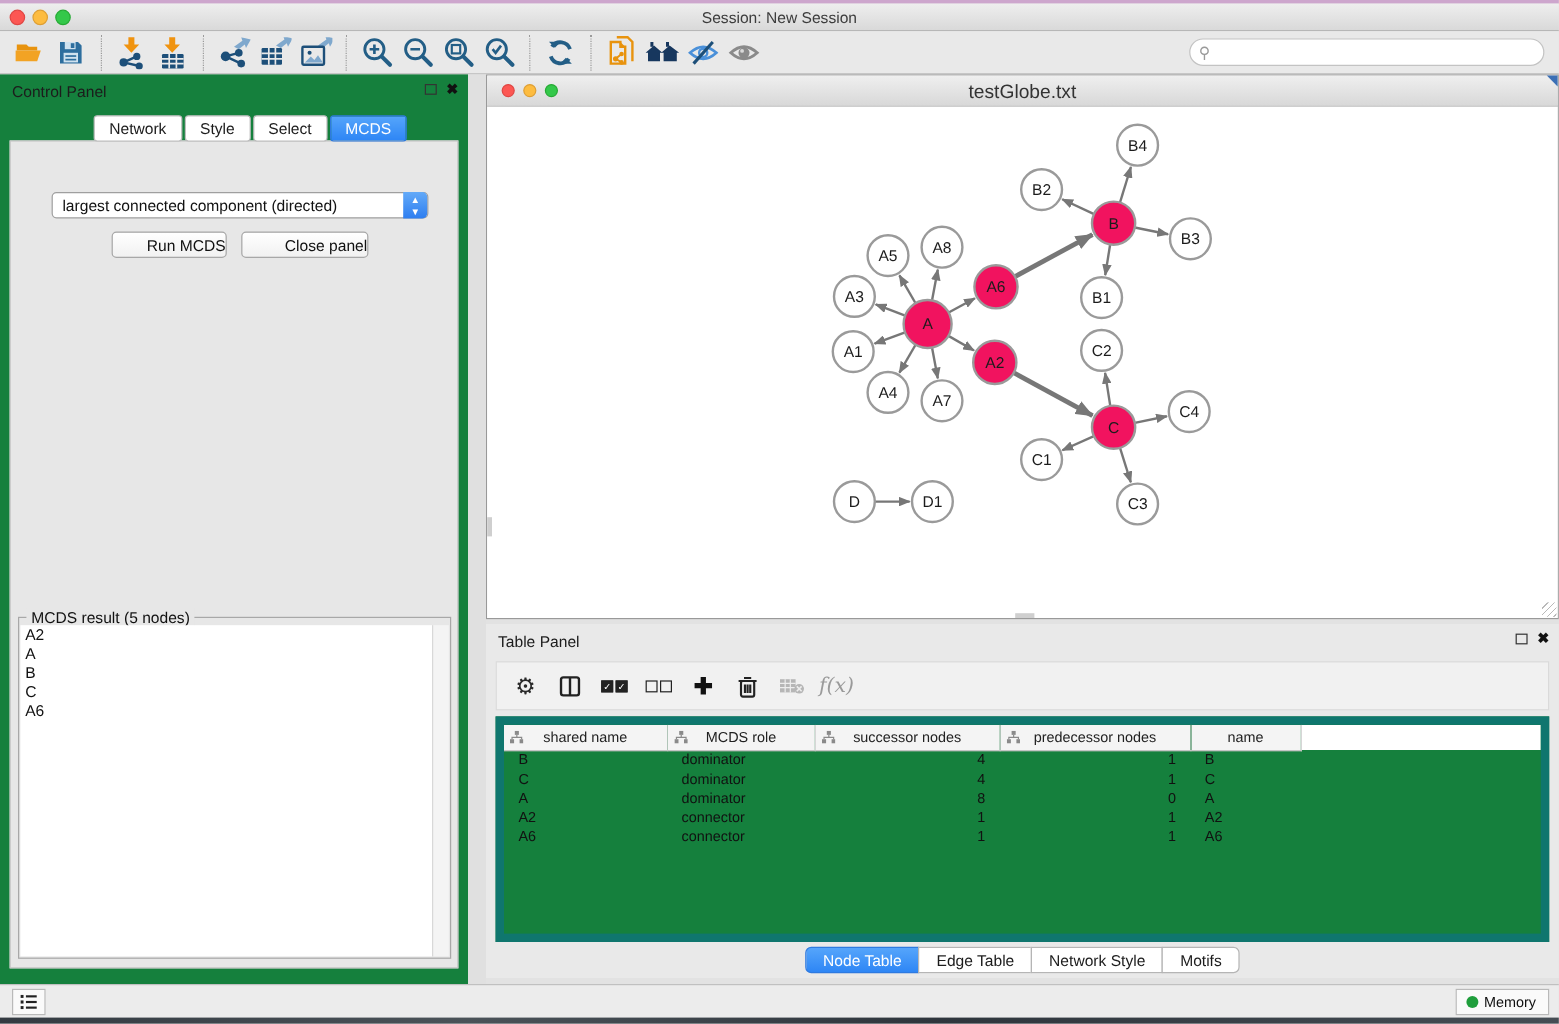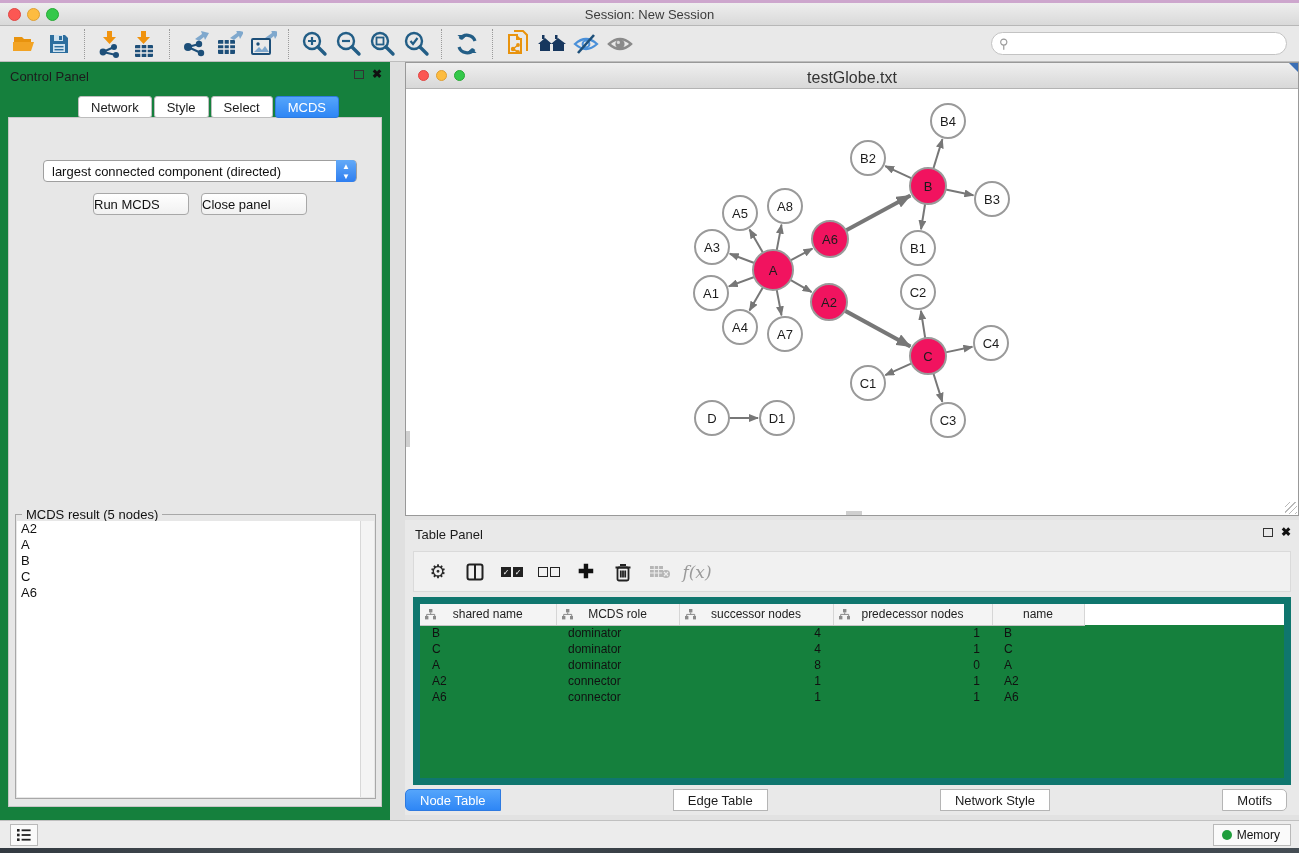--- a/index.html
+++ b/index.html
@@ -58,21 +58,21 @@
     background:#fff; border:1px solid #9f9f9f; border-radius:4px;
   }
   #criterion-value { padding:3px 0 0 8px; color:#111; white-space:nowrap; overflow:hidden; }
   #criterion-stepper {
     position:absolute; right:0; top:-1px; width:20px; height:22px;
     background:linear-gradient(#63aaf8,#2e7ef0); border-radius:0 4px 4px 0;
     color:#fff; font-size:8px; text-align:center; line-height:10px; padding-top:2px;
   }
   .cp-btn {
     position:absolute; top:75px; height:22px; background:linear-gradient(#ffffff,#f1f1f1);
-    border:1px solid #a8a8a8; border-radius:4px; text-align:left; padding-top:3px; color:#111;
+    border:1px solid #a8a8a8; border-radius:4px; text-align:right; padding-top:3px; color:#111;
   }
   #run-btn { left:84px; width:96px; }
   #close-btn { left:192px; width:106px; }
   
   #result-group {
     position:absolute; left:6px; top:396px; width:361px; height:285px;
     border:1px solid #a8a8a8;
   }
   #result-legend {
     position:absolute; left:6px; top:-8px; background:#e7e7e7; padding:0 4px; font-size:13px; color:#111;
@@ -126,21 +126,21 @@
   #node-table { border-collapse:collapse; table-layout:fixed; width:100%; font-size:12px; }
   #node-table th {
     height:21px; background:#f4f4f4; border-right:1px solid #d6d6d6; border-bottom:1px solid #c4c4c4;
     font-weight:normal; color:#222; text-align:center; position:relative; white-space:nowrap; overflow:hidden;
   }
   #node-table th.filler { background:#fff; border-right:none; border-bottom:none; }
   #node-table th .hicon { position:absolute; left:5px; top:5px; }
   #node-table td { height:16px; padding:0 12px; color:#111; white-space:nowrap; overflow:hidden; }
   #node-table td.num { text-align:right; }
   
-  #tp-tabs { position:absolute; left:0; right:12px; top:269px; display:flex; justify-content:space-between; }
+  #tp-tabs { position:absolute; left:0; right:0; top:269px; display:flex; justify-content:center; }
   .tp-tab {
     height:22px; padding:3px 14px 0 14px; background:#fff; border:1px solid #b5b5b5;
     margin-left:-1px; color:#1c1c1c; text-align:center;
   }
   .tp-tab:first-child { border-radius:5px 0 0 5px; margin-left:0; }
   .tp-tab:last-child { border-radius:0 5px 5px 0; }
   .tp-tab.selected { background:linear-gradient(#55a5fb,#2e86f5); border-color:#2e7ae0; color:#fff; }
   
   #status-bar {
     position:absolute; left:0; top:820px; width:1299px; height:28px;

